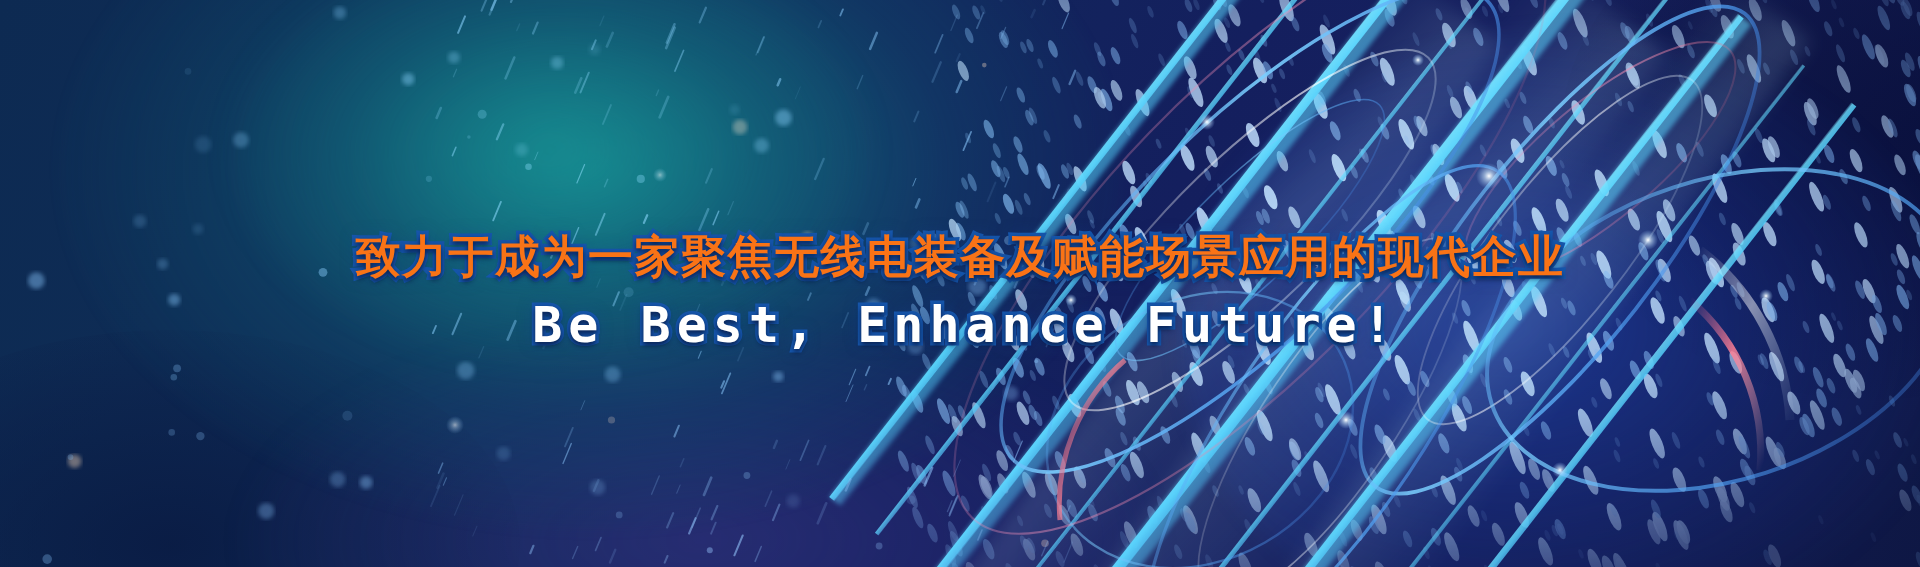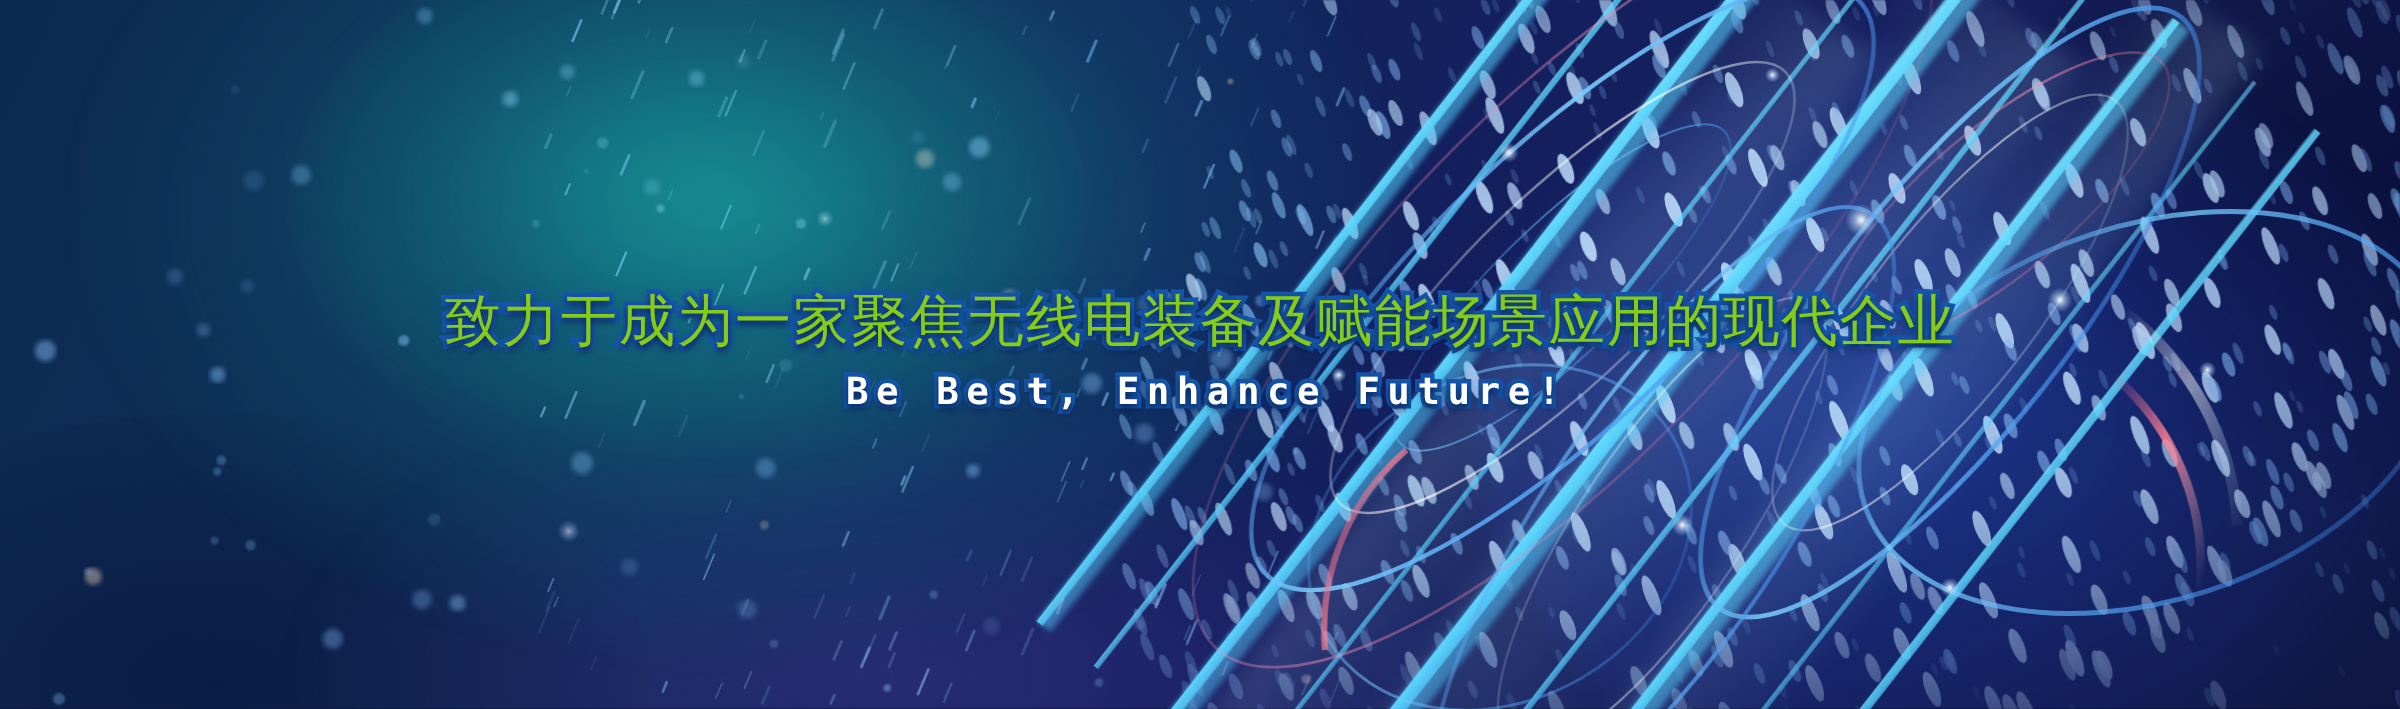--- a/index.html
+++ b/index.html
@@ -89,37 +89,37 @@
   
   .text-wrap{
     position:absolute;
     left:0; right:0;
     top:232px;
     text-align:center;
     z-index:40;
   }
   .line-cn{
     font-family:"DejaVu Serif","Liberation Serif",serif;
-    font-weight:400;
+    font-weight:700;
     font-size:45px;
     line-height:1.12;
     letter-spacing:1.5px;
-    color:#84cc16;
+    color:#f97316;
     margin:0;
     -webkit-text-stroke:7px #1757ac;
     paint-order:stroke fill;
     text-shadow:
        0 3px 5px rgba(4,14,45,0.75),
        0 0 16px rgba(18,70,150,0.55);
     white-space:nowrap;
   }
   .line-en{
     font-family:"DejaVu Sans Mono","Liberation Mono",monospace;
     font-weight:700;
-    font-size:30px;
+    font-size:50px;
     line-height:1.18;
     letter-spacing:6px;
     color:#ffffff;
     margin:14px 0 2px 0;
     -webkit-text-stroke:7px #1757ac;
     paint-order:stroke fill;
     text-shadow:
        0 3px 5px rgba(4,14,45,0.75),
        0 0 16px rgba(18,70,150,0.55);
     white-space:nowrap;

